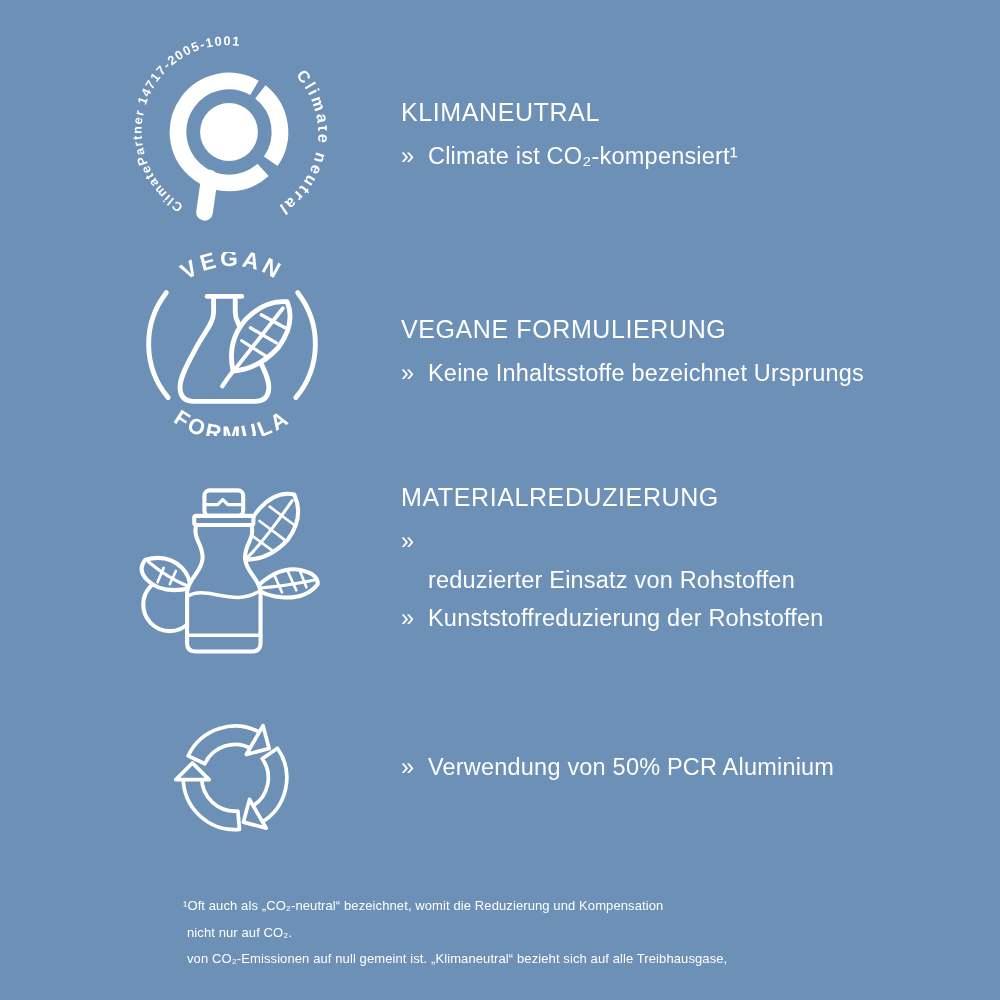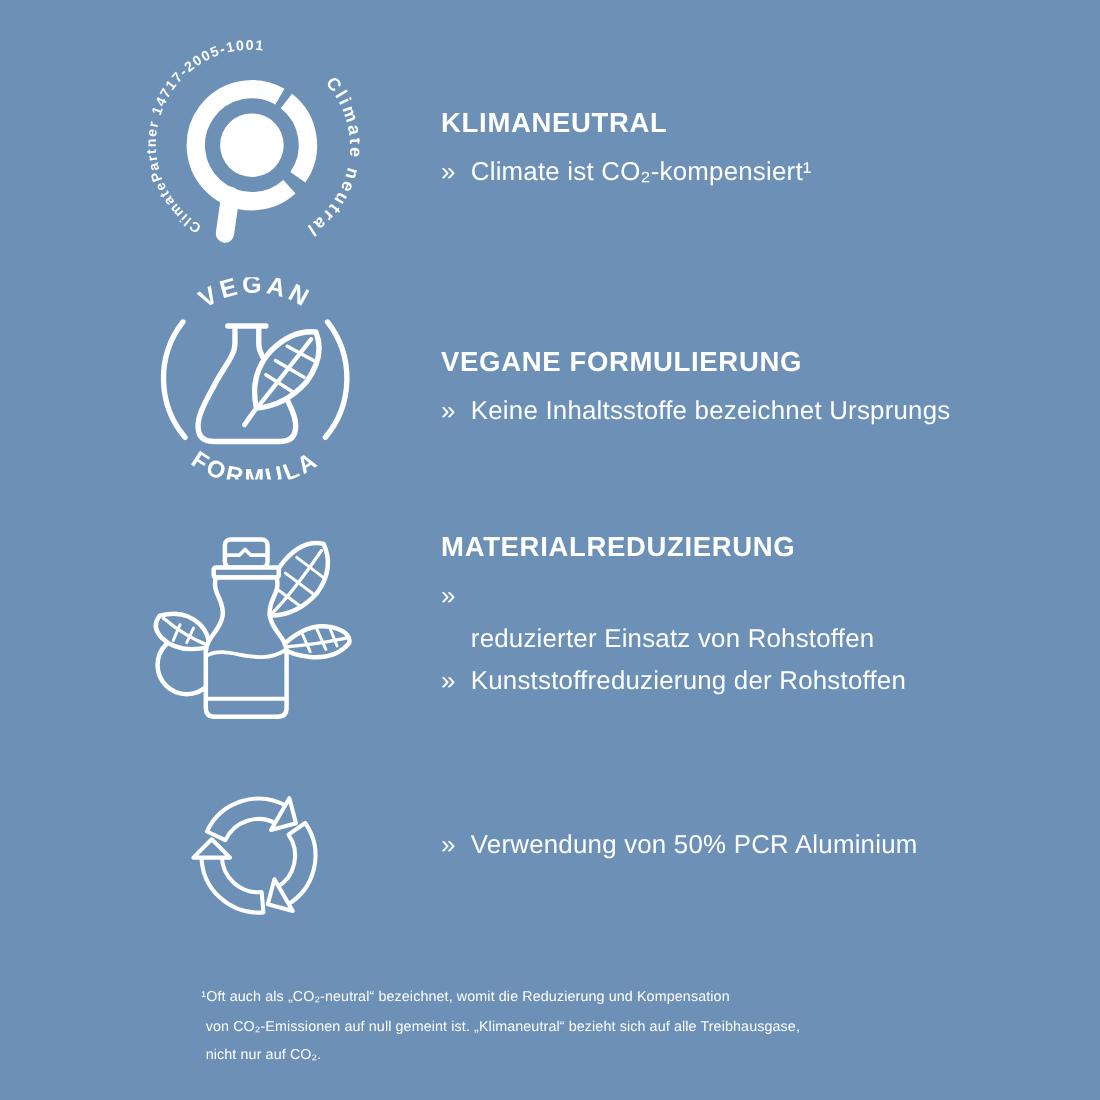--- a/index.html
+++ b/index.html
@@ -12,21 +12,21 @@
     width:1000px;height:1000px;
     background:#6c90b6;
     overflow:hidden;
   }
   .icon{position:absolute;}
   .icon svg{display:block;width:100%;height:100%;}
   .stroke{fill:none;stroke:#ffffff;stroke-linecap:round;stroke-linejoin:round;}
   .fillbg{fill:#6c90b6;stroke:#ffffff;stroke-linejoin:round;}
   .textblock{position:absolute;left:401px;color:#ffffff;}
   .heading{
-    font-size:25px;font-weight:700;letter-spacing:0.6px;
+    font-size:25px;font-weight:400;letter-spacing:0.6px;
     line-height:30px;margin:0 0 10px 0;white-space:nowrap;
   }
   .bullet{display:flex;line-height:38.5px;font-size:23.5px;letter-spacing:0.2px;}
   .bullet .marker{width:27px;flex:0 0 27px;}
   .bullet .btext{white-space:nowrap;}
   .footnote{
     position:absolute;left:183px;top:893px;color:#ffffff;
     font-size:13px;line-height:26.5px;letter-spacing:0.1px;
   }
   .footnote div{white-space:nowrap;}
@@ -169,17 +169,17 @@
 
   <div class="textblock" style="top:748px">
     <div class="bullet">
       <span class="marker">»</span>
       <span class="btext">Verwendung von 50% PCR Aluminium</span>
     </div>
   </div>
 
   <div class="footnote">
     <div>¹Oft auch als „CO₂-neutral“ bezeichnet, womit die Reduzierung und Kompensation</div>
+    <div style="padding-left:4px">nicht nur auf CO₂.</div>
     <div style="padding-left:4px">von CO₂-Emissionen auf null gemeint ist. „Klimaneutral“ bezieht sich auf alle Treibhausgase,</div>
-    <div style="padding-left:4px">nicht nur auf CO₂.</div>
   </div>
 
 </div>
 
 </body></html>

